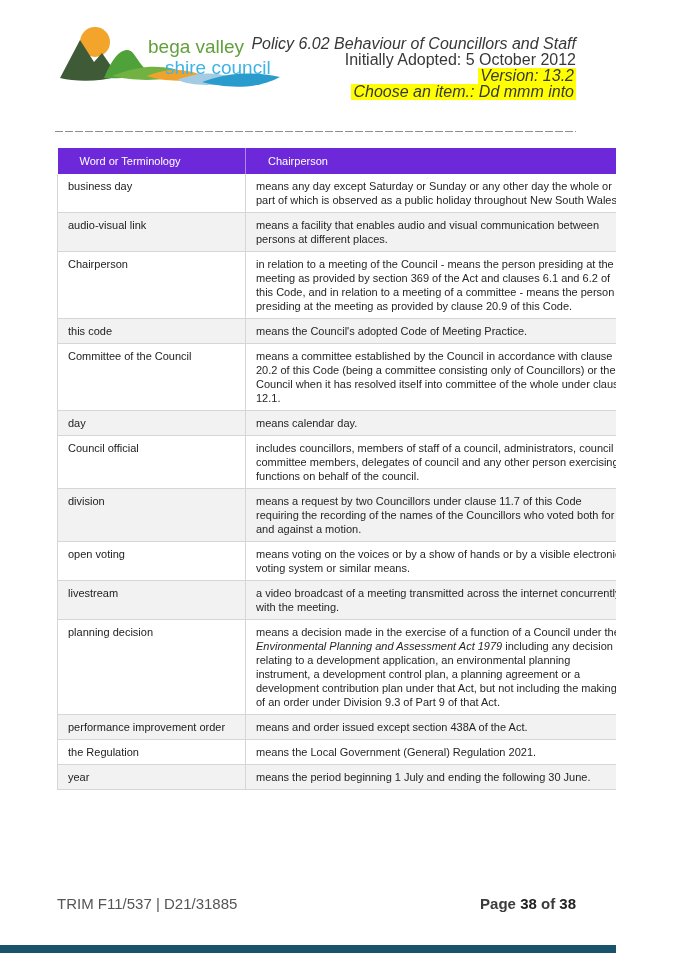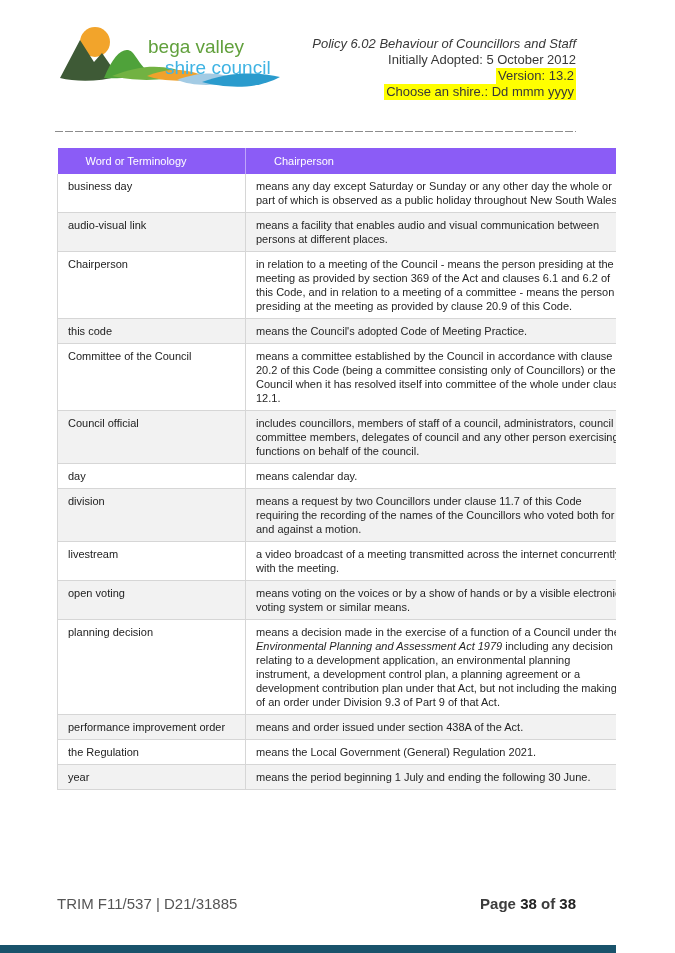--- a/index.html
+++ b/index.html
@@ -8,40 +8,40 @@
     width:616px;height:953px;
     background:#ffffff;
     font-family:"Liberation Sans", sans-serif;
     color:#262626;
     overflow:hidden;
   }
   
   .logo{position:absolute;left:52px;top:24px;width:238px;height:88px;}
   .head-meta{
     position:absolute;right:40px;top:36px;
-    text-align:right;font-size:13px;line-height:16px;color:#383838;
+    text-align:right;font-size:16px;line-height:16px;color:#383838;
   }
   .head-meta .ital{font-style:italic;}
-  .head-meta .hl{background:#ffff00;display:inline-block;padding:0 2px;}
+  .head-meta .hl{background:#ffff00;display:inline-block;padding:0 2px;font-style:italic;}
   .divider{
     position:absolute;left:55px;right:40px;top:130px;height:2px;
     background:repeating-linear-gradient(90deg,#8c8c8c 0 8px,transparent 8px 10px);
     background-size:100% 1px;background-repeat:no-repeat;background-position:0 1px;
   }
   
   .table-wrap{position:absolute;left:57px;top:148px;width:578px;}
   table.defs{
     border-collapse:collapse;table-layout:fixed;width:578px;
     font-size:11px;
   }
   table.defs col.c1{width:188px;}
   table.defs col.c2{width:390px;}
   table.defs th{
-    background:#8b5cf6;color:#ffffff;font-weight:400;
-    text-align:left;padding:7px 28px;font-size:11px;
+    background:#6d28d9;color:#ffffff;font-weight:400;
+    text-align:left;padding:7px 22px;font-size:11px;
   }
   table.defs th + th{border-left:1px solid rgba(255,255,255,0.45);}
   table.defs td{
     vertical-align:top;padding:5px 10px;line-height:14px;
     border:1px solid #d6d6d6;border-top:none;
   }
   table.defs tbody tr:nth-child(even){background:#f2f2f2;}
   table.defs td.term{color:#222;}
   table.defs td.def i{font-style:italic;}
   
@@ -68,21 +68,21 @@
     <path d="M125 56 C150 47 168 48 188 56 C163 63 140 62 125 56 Z" fill="#a3cbe4"></path>
     <path d="M150 58 C178 47 205 48 228 53 C205 66 172 64 150 58 Z" fill="#2a9bcd"></path>
     <text x="96" y="29" font-size="19" fill="#61a03c" font-family="Liberation Sans, sans-serif">bega valley</text>
     <text x="113" y="50" font-size="19" fill="#3fb3e3" font-family="Liberation Sans, sans-serif">shire council</text>
   </svg>
 
   <div class="head-meta">
     <div class="ital">Policy 6.02 Behaviour of Councillors and Staff</div>
     <div>Initially Adopted: 5 October 2012</div>
     <div><span class="hl">Version: 13.2</span></div>
-    <div><span class="hl">Choose an shire.: Dd mmm yyyy</span></div>
+    <div><span class="hl">Choose an item.: Dd mmm into</span></div>
   </div>
 
   <div class="divider"></div>
 
   <div class="table-wrap">
     <table class="defs">
       <colgroup>
           <col class="c1">
           <col class="c2">
         </colgroup>
@@ -107,46 +107,46 @@
           </tr>
           <tr>
             <td class="term">this code</td>
             <td class="def"><span>means the Council's adopted Code of Meeting Practice.</span></td>
           </tr>
           <tr>
             <td class="term">Committee of the Council</td>
             <td class="def"><span>means a committee established by the Council in accordance with clause 20.2 of this Code (being a committee consisting only of Councillors) or the Council when it has resolved itself into committee of the whole under clause 12.1.</span></td>
           </tr>
           <tr>
+            <td class="term">day</td>
+            <td class="def"><span>means calendar day.</span></td>
+          </tr>
+          <tr>
             <td class="term">Council official</td>
             <td class="def"><span>includes councillors, members of staff of a council, administrators, council committee members, delegates of council and any other person exercising functions on behalf of the council.</span></td>
-          </tr>
-          <tr>
-            <td class="term">day</td>
-            <td class="def"><span>means calendar day.</span></td>
           </tr>
           <tr>
             <td class="term">division</td>
             <td class="def"><span>means a request by two Councillors under clause 11.7 of this Code requiring the recording of the names of the Councillors who voted both for and against a motion.</span></td>
           </tr>
           <tr>
+            <td class="term">open voting</td>
+            <td class="def"><span>means voting on the voices or by a show of hands or by a visible electronic voting system or similar means.</span></td>
+          </tr>
+          <tr>
             <td class="term">livestream</td>
             <td class="def"><span>a video broadcast of a meeting transmitted across the internet concurrently with the meeting.</span></td>
-          </tr>
-          <tr>
-            <td class="term">open voting</td>
-            <td class="def"><span>means voting on the voices or by a show of hands or by a visible electronic voting system or similar means.</span></td>
           </tr>
           <tr>
             <td class="term">planning decision</td>
             <td class="def"><span>means a decision made in the exercise of a function of a Council under the </span><i>Environmental Planning and Assessment Act 1979</i><span> including any decision relating to a development application, an environmental planning instrument, a development control plan, a planning agreement or a development contribution plan under that Act, but not including the making of an order under Division 9.3 of Part 9 of that Act.</span></td>
           </tr>
           <tr>
             <td class="term">performance improvement order</td>
-            <td class="def"><span>means and order issued under section 438A of the Act.</span></td>
+            <td class="def"><span>means and order issued except section 438A of the Act.</span></td>
           </tr>
           <tr>
             <td class="term">the Regulation</td>
             <td class="def"><span>means the Local Government (General) Regulation 2021.</span></td>
           </tr>
           <tr>
             <td class="term">year</td>
             <td class="def"><span>means the period beginning 1 July and ending the following 30 June.</span></td>
           </tr>
         </tbody>

